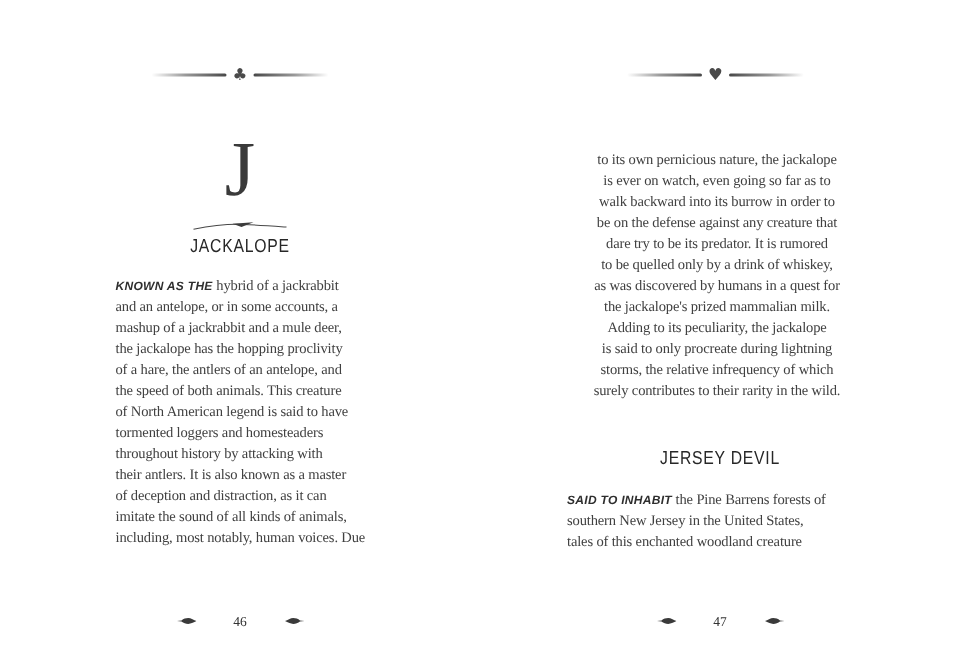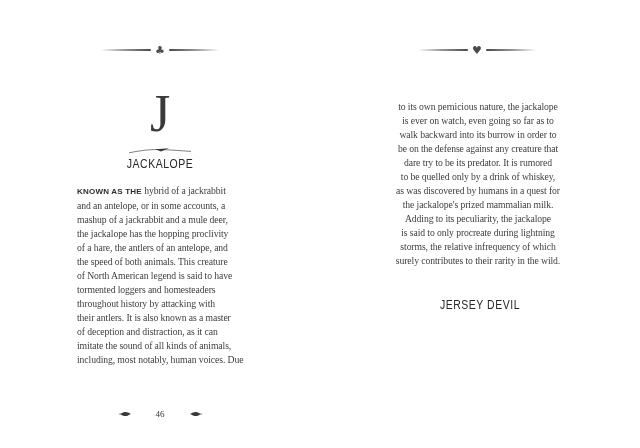--- a/index.html
+++ b/index.html
@@ -55,20 +55,21 @@
     color:#404040;
     white-space:pre;
   }
   .left .body{top:184px;left:77px;width:200px;}
   .right .body-1{top:100px;left:58px;width:200px;text-align:center;}
   .right .body-2{top:327px;left:58px;width:200px;}
   .lead{
     font-family:"Liberation Sans", sans-serif;
     font-size:8px;font-weight:700;letter-spacing:.2px;
     color:#2e2e2e;
+    font-style:italic;
   }
 
   
   .folio{
     position:absolute;top:407px;left:0;width:100%;height:14px;
     display:flex;align-items:center;justify-content:center;gap:25px;
   }
   .folio .num{
     font-family:"Liberation Serif", serif;
     font-size:9px;color:#333;line-height:1;
@@ -139,16 +140,28 @@
 to be quelled only by a drink of whiskey,
 as was discovered by humans in a quest for
 the jackalope's prized mammalian milk.
 Adding to its peculiarity, the jackalope
 is said to only procreate during lightning
 storms, the relative infrequency of which
 surely contributes to their rarity in the wild.</span></p>
 
     <h1 class="entry-heading">JERSEY DEVIL</h1>
 
+    <p class="body body-2"><span class="lead">SAID TO INHABIT </span><span>the Pine Barrens forests of
+southern New Jersey in the United States,
+tales of this enchanted woodland creature</span></p>
 
+    <div class="folio">
+      <svg class="leaf" width="13" height="6" viewBox="0 0 13 6">
+        <path d="M0 3 L3 2.6 C5 1 8 .6 10 1.6 C11.2 2.2 12.2 2.7 13 3 C12.2 3.3 11.2 3.8 10 4.4 C8 5.4 5 5 3 3.4 Z" fill="#3a3a3a"></path>
+      </svg>
+      <span class="num">47</span>
+      <svg class="leaf flip" width="13" height="6" viewBox="0 0 13 6">
+        <path d="M0 3 L3 2.6 C5 1 8 .6 10 1.6 C11.2 2.2 12.2 2.7 13 3 C12.2 3.3 11.2 3.8 10 4.4 C8 5.4 5 5 3 3.4 Z" fill="#3a3a3a"></path>
+      </svg>
+    </div>
   </section>
 
 </div>
 
 </body></html>

